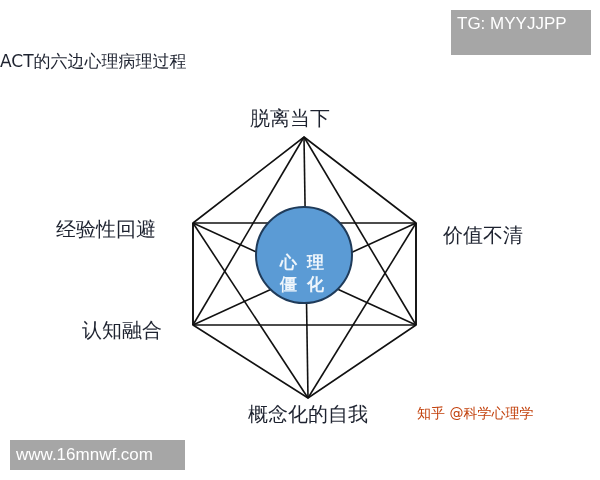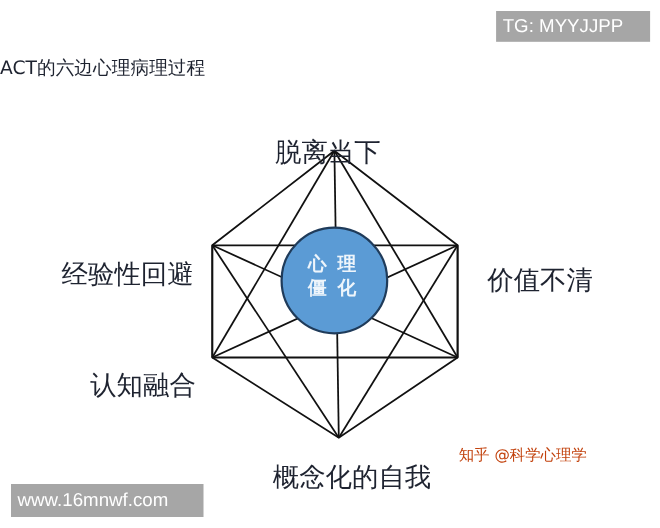--- a/index.html
+++ b/index.html
@@ -7,39 +7,39 @@
       width: 600px; height: 480px; position: relative; overflow: hidden;
       background: #ffffff;
       font-family: "DejaVu Sans", "Liberation Sans", sans-serif;
       color: #1e2330;
     }
     .watermark-box {
       position: absolute; background: #a6a6a6; color: #ffffff;
       font-family: "Liberation Sans", "DejaVu Sans", sans-serif;
       font-size: 17px; line-height: 26px; padding: 0 6px; white-space: nowrap;
     }
-    #wm-top { left: 451px; top: 10px; width: 128px; height: 28px; line-height: 28px; }
+    #wm-top { left: 451px; top: 10px; width: 128px; height: 45px; line-height: 28px; }
     #wm-bottom { left: 10px; top: 440px; width: 163px; height: 30px; line-height: 30px; }
     .title {
       position: absolute; left: 0; width: 516px; top: 50px; text-align: left;
       font-size: 17px; font-weight: normal; color: #1e2330; letter-spacing: 0px;
     }
     .diagram-svg { position: absolute; left: 0; top: 0; }
     .label {
-      position: absolute; font-size: 24px; color: #1e2330; white-space: nowrap; line-height: 24px; margin-top: 20px;
+      position: absolute; font-size: 20px; color: #1e2330; white-space: nowrap; line-height: 24px;
     }
     #lbl-top { left: 250px; top: 106px; }
     #lbl-ul { left: 56px; top: 217px; }
     #lbl-ll { left: 82px; top: 318px; }
     #lbl-ur { left: 443px; top: 223px; }
     #lbl-lr { left: 443px; top: 301px; line-height: 26px; }
     #lbl-bottom { left: 248px; top: 402px; }
     .circle-text {
       position: absolute; color: #eef5fb; font-size: 17px; font-weight: bold; line-height: 22px;
-      text-align: left; letter-spacing: 2px;
+      text-align: left; letter-spacing: 2px; margin-top: 22px;
     }
     #ct-1 { left: 280px; top: 229px; }
     #ct-2 { left: 280px; top: 251px; }
     .zhihu {
       position: absolute; left: 417px; top: 405px; font-size: 14px; color: #c2410c; white-space: nowrap;
     }
   </style>
 </head>
 <body>
 

